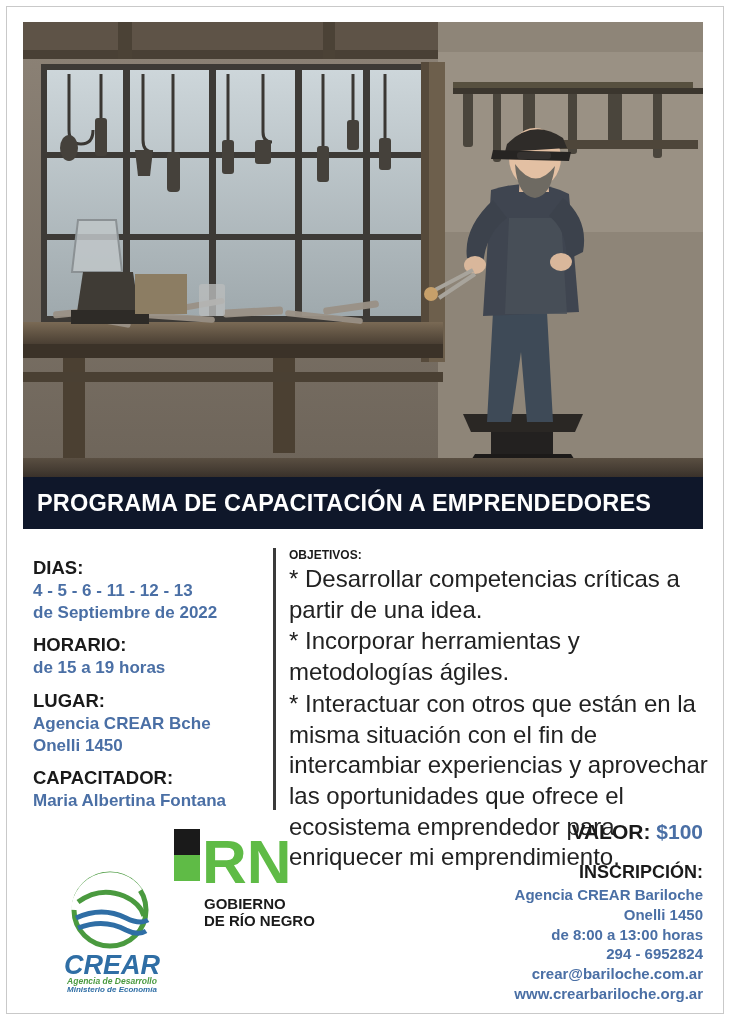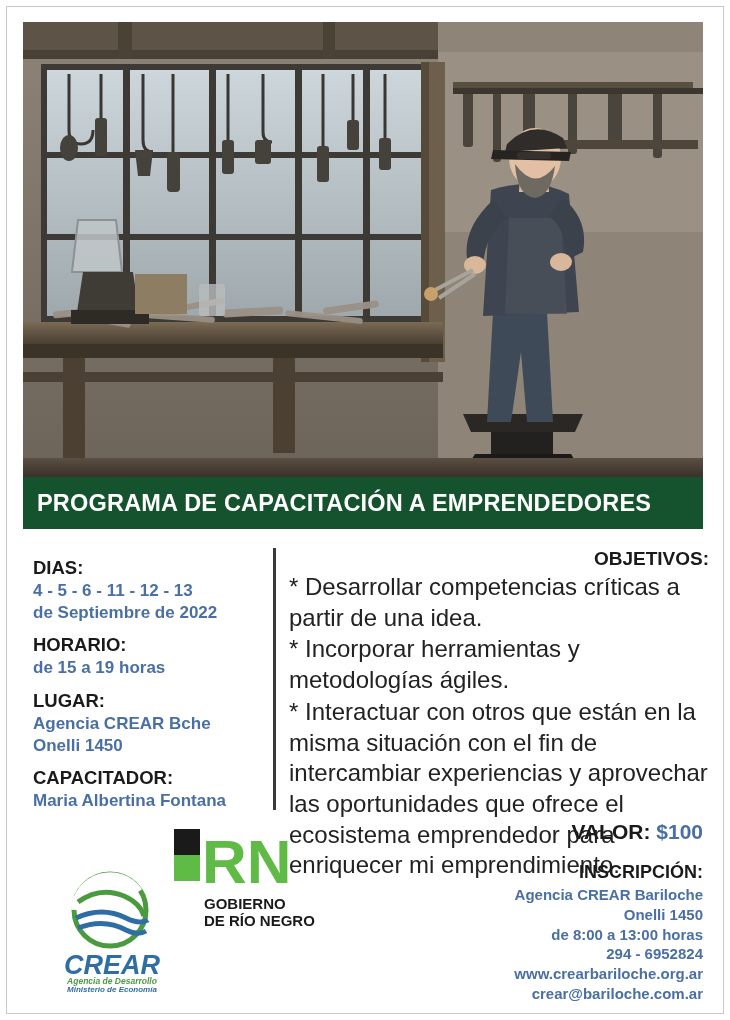--- a/index.html
+++ b/index.html
@@ -44,21 +44,21 @@
   }
   .hero-svg { display: block; width: 680px; height: 455px; }
 
   
   .title-bar {
     position: absolute;
     left: 23px;
     top: 477px;
     width: 680px;
     height: 52px;
-    background: #14532d;
+    background: #0f172a;
     display: flex;
     align-items: center;
   }
   .title-bar .title-text {
     color: #ffffff;
     font-size: 23.5px;
     font-weight: bold;
     letter-spacing: 0.2px;
     padding-left: 14px;
     white-space: nowrap;
@@ -103,25 +103,24 @@
   .val {
     font-size: 17px;
     font-weight: bold;
     color: #4a6fa5;
     line-height: 1.3;
     margin: 0;
   }
   .val.small-gap { margin-top: 0px; }
 
   .obj-title {
-    font-size: 19px;
+    font-size: 12px;
     font-weight: bold;
     color: #1a1a1a;
     margin: 0 0 2px 0;
-    text-align: right;
   }
   .obj-list {
     margin: 0;
     padding: 0;
     list-style: none;
   }
   .obj-list li {
     font-size: 24px;
     color: #222222;
     line-height: 1.28;
@@ -376,22 +375,22 @@
     <span class="valor-label">VALOR:</span>
     <span class="valor-amount">$100</span>
   </div>
 
   <div class="inscripcion">
     <p class="ins-title">INSCRIPCIÓN:</p>
     <p class="ins-line">Agencia CREAR Bariloche</p>
     <p class="ins-line">Onelli 1450</p>
     <p class="ins-line">de 8:00 a 13:00 horas</p>
     <p class="ins-line">294 - 6952824</p>
+    <p class="ins-line">crear@bariloche.com.ar</p>
     <p class="ins-line">www.crearbariloche.org.ar</p>
-    <p class="ins-line">crear@bariloche.com.ar</p>
   </div>
 
   <div class="logo-crear">
     <svg viewBox="0 0 140 130" width="140" height="130">
 
       <path d="M68 12 A36 36 0 1 0 68 84 A36 36 0 1 0 68 12 Z" fill="none" stroke="#4a9a3f" stroke-width="5"></path>
       <path d="M34 48 A34 34 0 0 1 96 30" fill="none" stroke="#ffffff" stroke-width="10"></path>
       <path d="M36 40 q22 -16 46 -6 q16 7 20 20" fill="none" stroke="#4a9a3f" stroke-width="5"></path>
       <path d="M34 56 q26 -12 50 0 q14 7 22 2" fill="none" stroke="#2f6ea5" stroke-width="5"></path>
       <path d="M36 66 q26 -10 48 2 q12 6 20 1" fill="none" stroke="#2f6ea5" stroke-width="5"></path>

